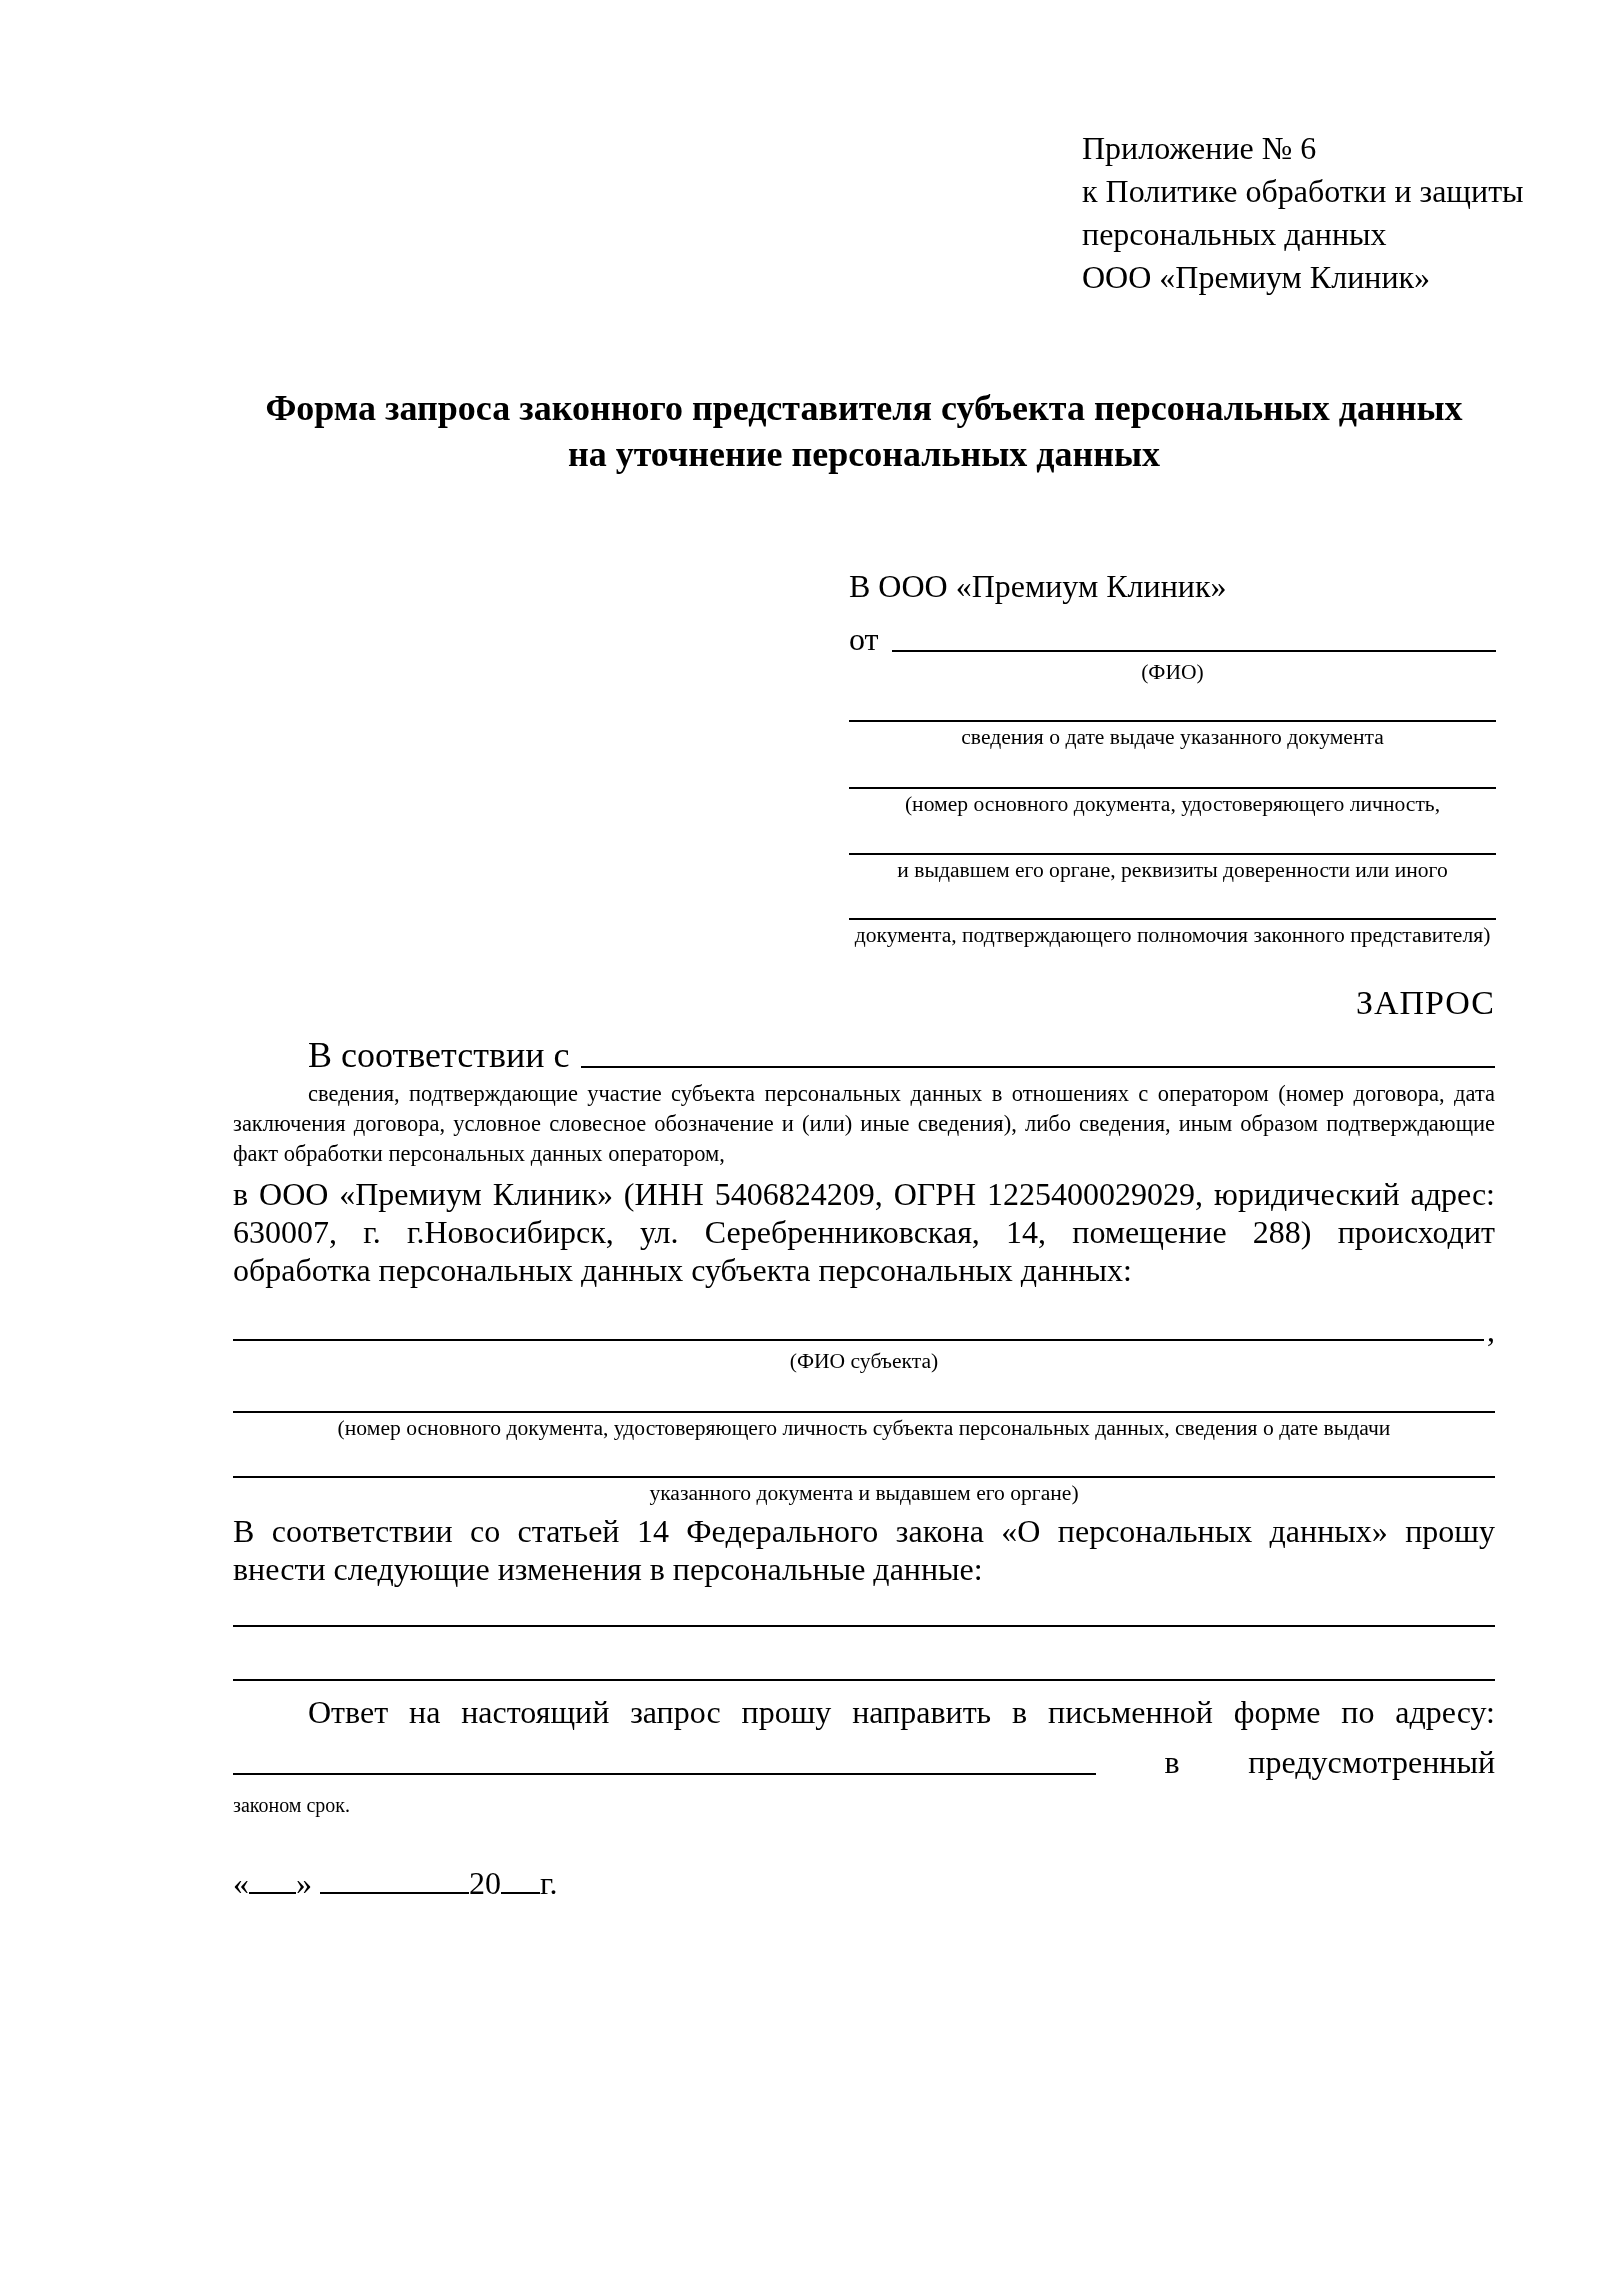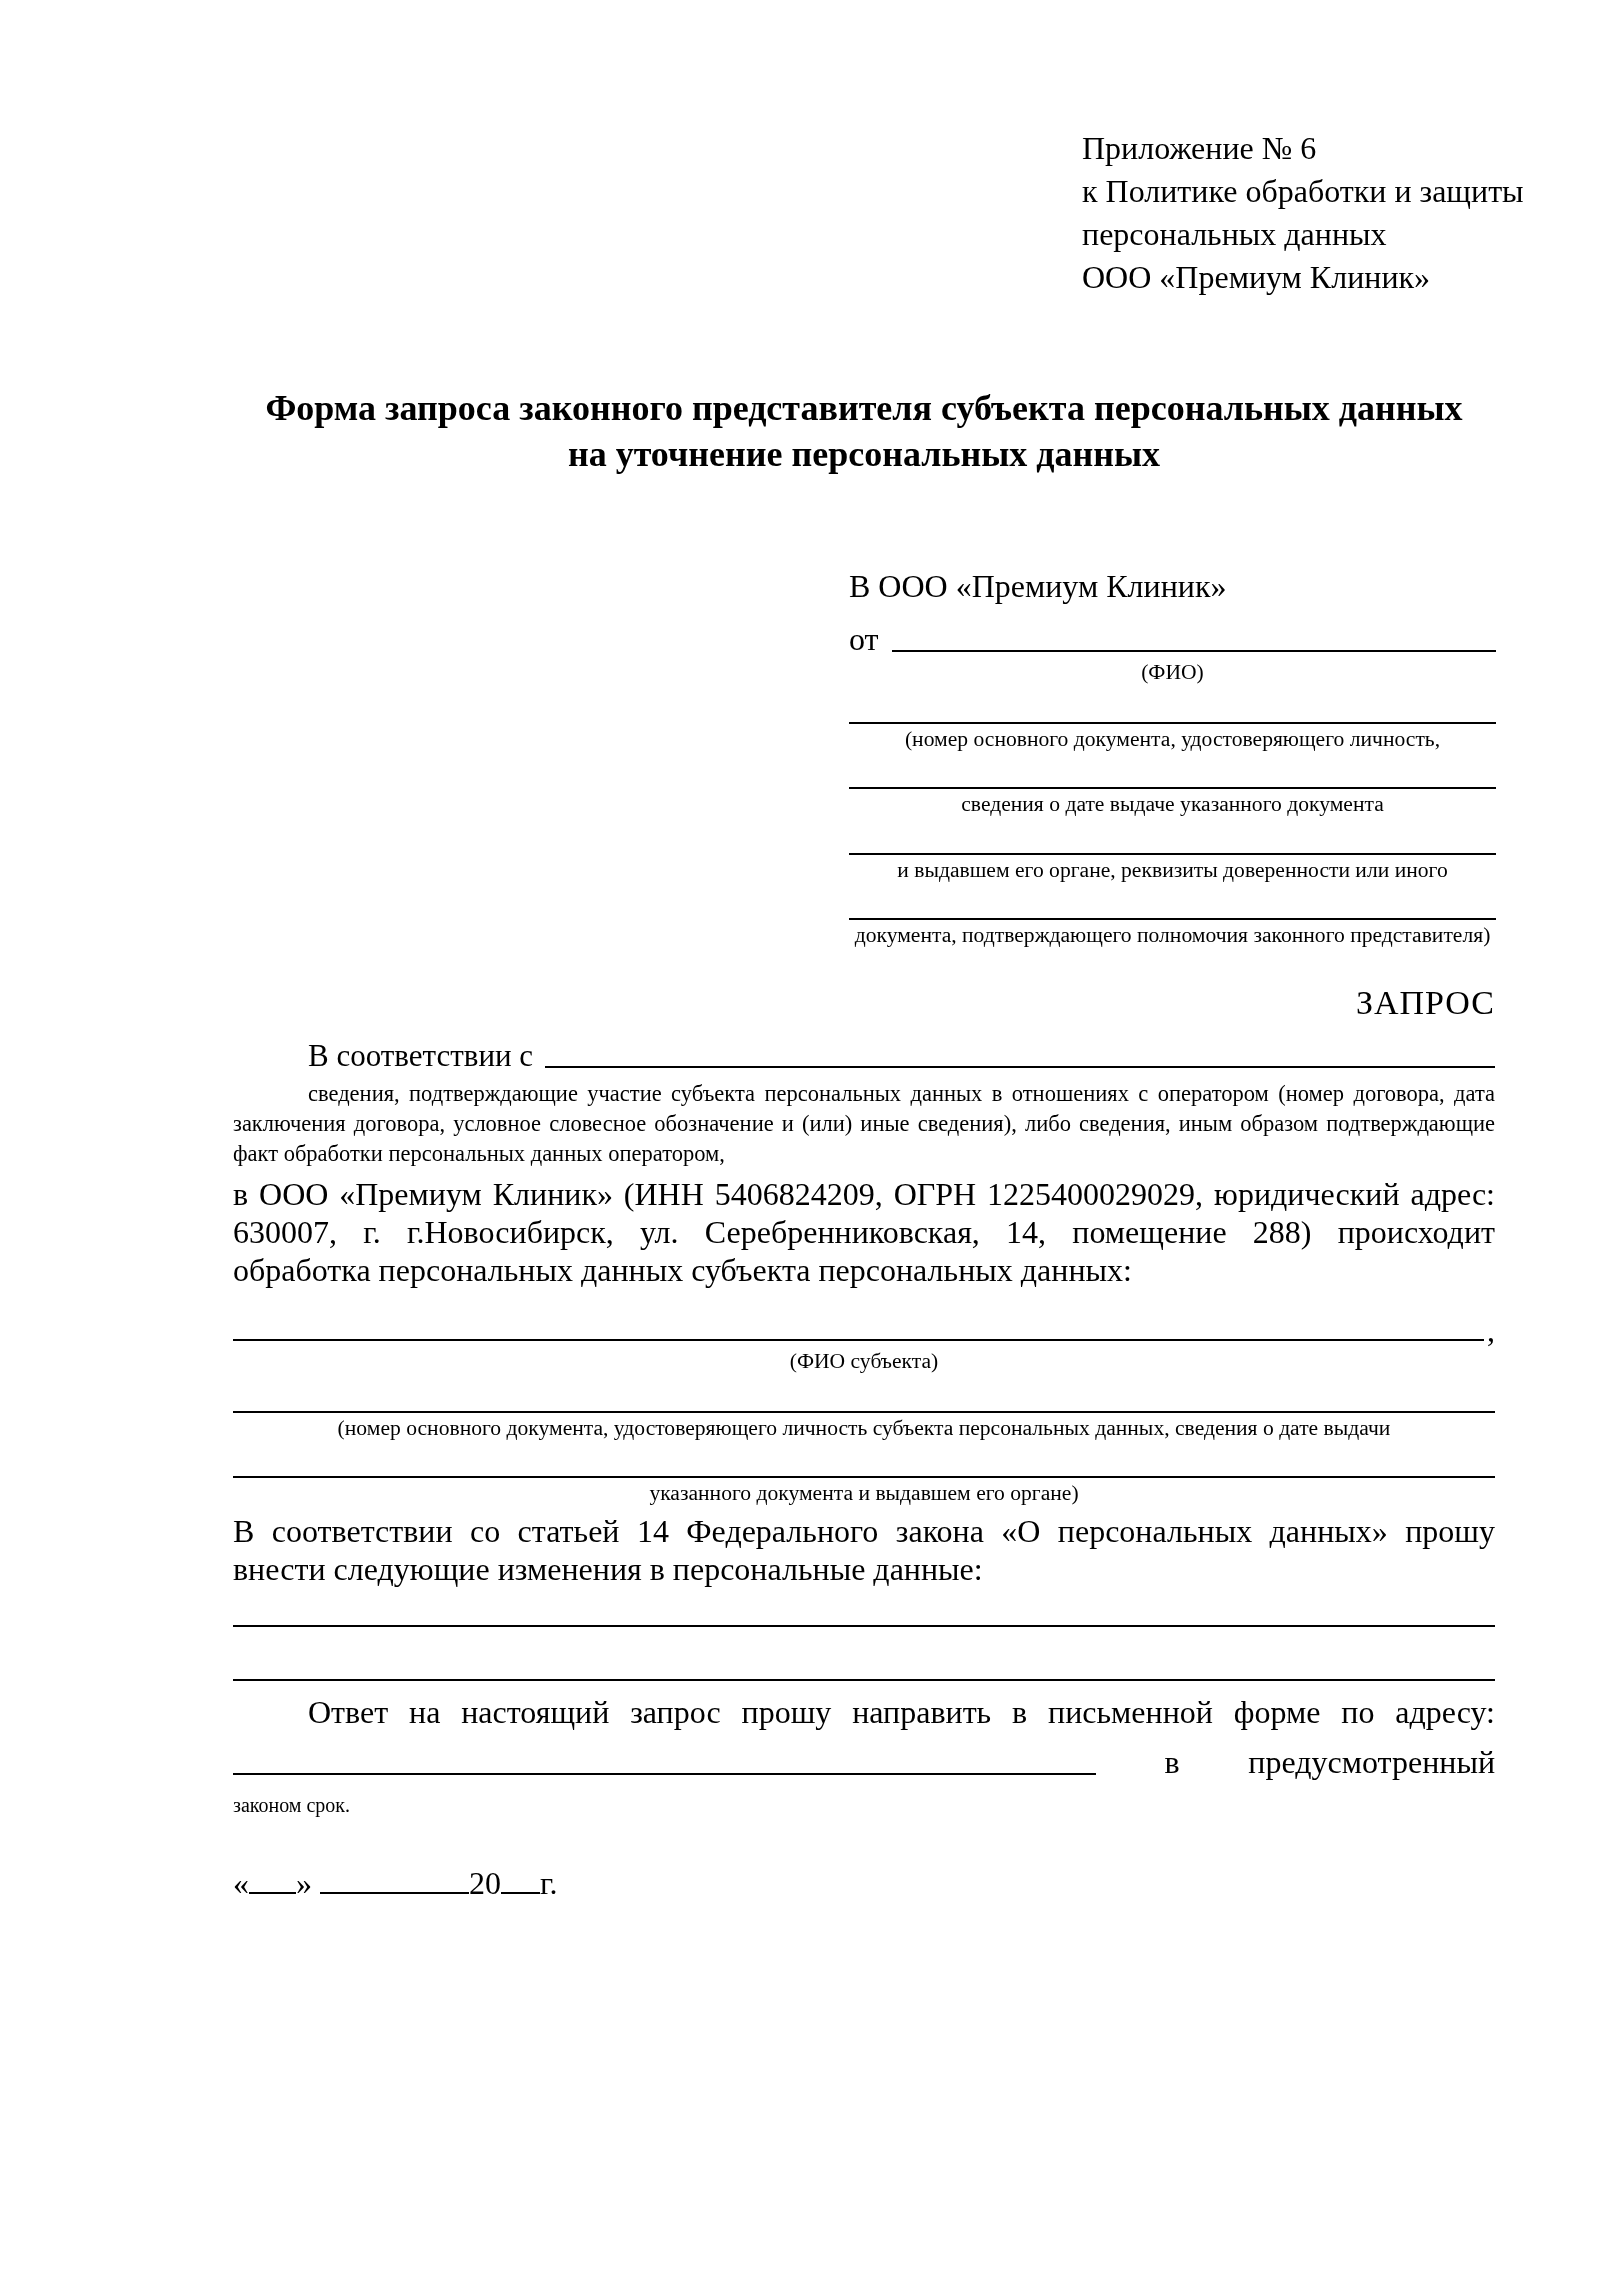--- a/index.html
+++ b/index.html
@@ -63,21 +63,21 @@
 
   
   .zapros {
     margin-top:35px;
     font-size:34px;
     text-align:right;
     letter-spacing:1px;
   }
 
   
-  .intro-row { display:flex; align-items:flex-end; height:45px; margin-top:7.8px; font-size:31px; }
+  .intro-row { display:flex; align-items:flex-end; height:45px; margin-top:7.8px; font-size:36px; }
   .intro-row .lbl { padding-left:75px; line-height:39px; white-space:nowrap; }
   .intro-row .frule { flex:1; margin-left:11.8px; margin-bottom:6.9px; border-bottom:2.9px solid #000; }
 
   
   .note {
     margin-top:3.9px;
     font-size:22.5px;
     line-height:30px;
     text-align:justify;
     text-indent:75px;
@@ -159,27 +159,27 @@
     </div>
 
     <div class="addressee">
       <div class="to">В ООО «Премиум Клиник»</div>
       <div class="from-row">
         <span class="lbl">от</span>
         <span class="frule"></span>
       </div>
       <div class="cap">(ФИО)</div>
 
+      <div class="field">
+        <div class="frule"></div>
+        <div class="cap">сведения о дате выдаче указанного документа</div>
+      </div>
       <div class="field first">
         <div class="frule"></div>
         <div class="cap">(номер основного документа, удостоверяющего личность,</div>
-      </div>
-      <div class="field">
-        <div class="frule"></div>
-        <div class="cap">сведения о дате выдаче указанного документа</div>
       </div>
       <div class="field">
         <div class="frule"></div>
         <div class="cap">и выдавшем его органе, реквизиты доверенности или иного</div>
       </div>
       <div class="field">
         <div class="frule"></div>
         <div class="cap">документа, подтверждающего полномочия законного представителя)</div>
       </div>
     </div>

